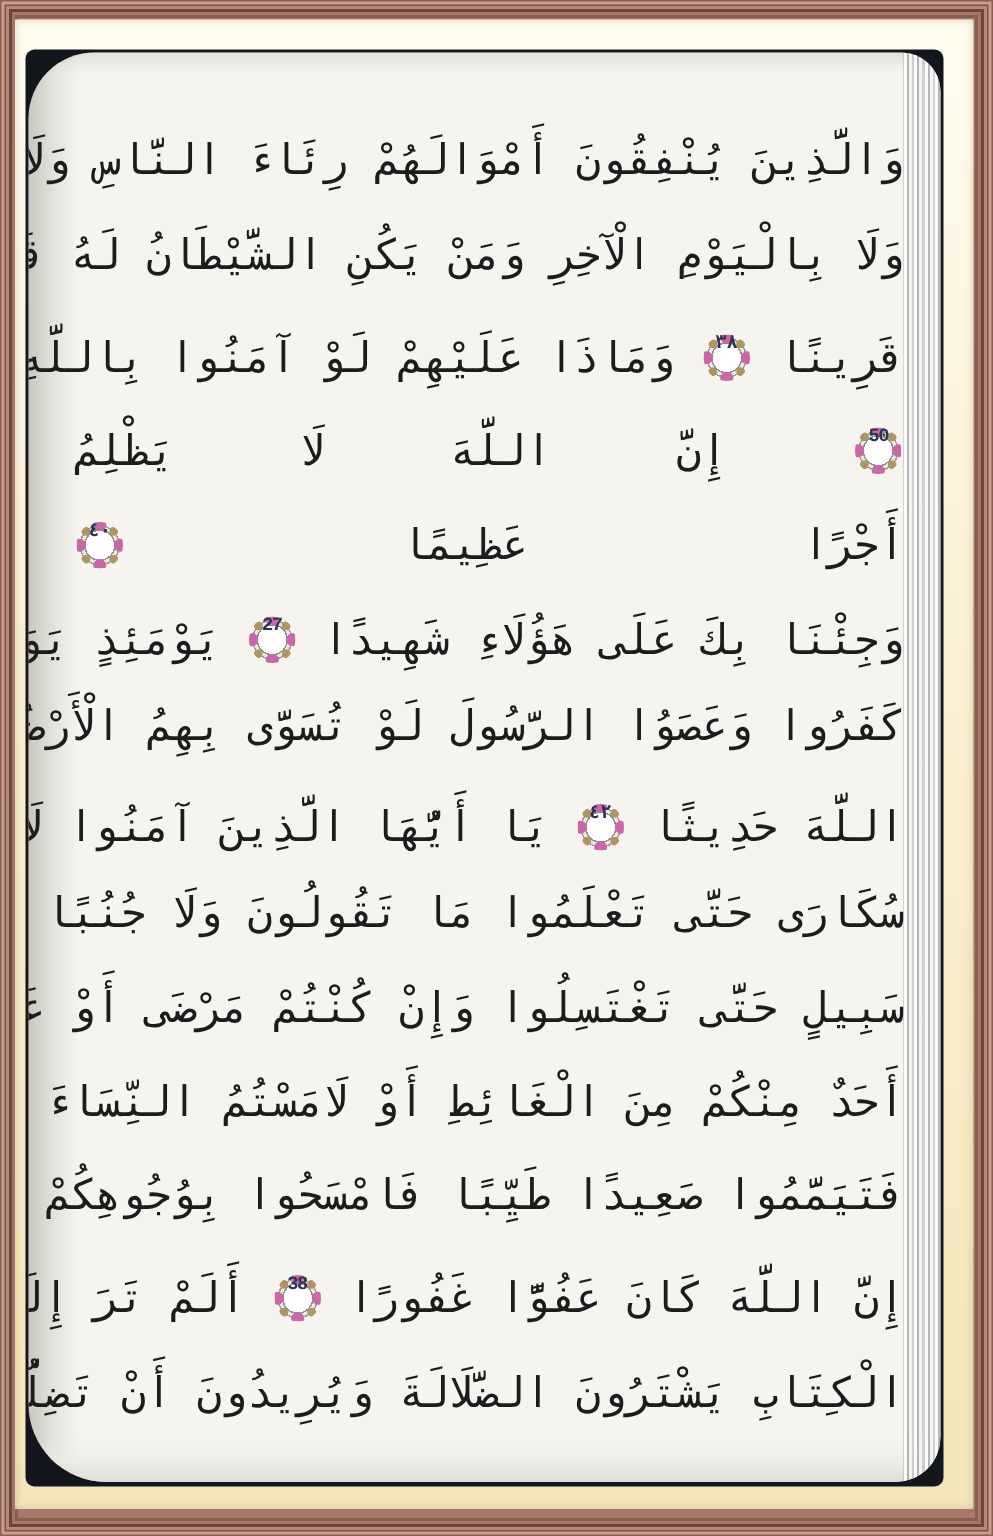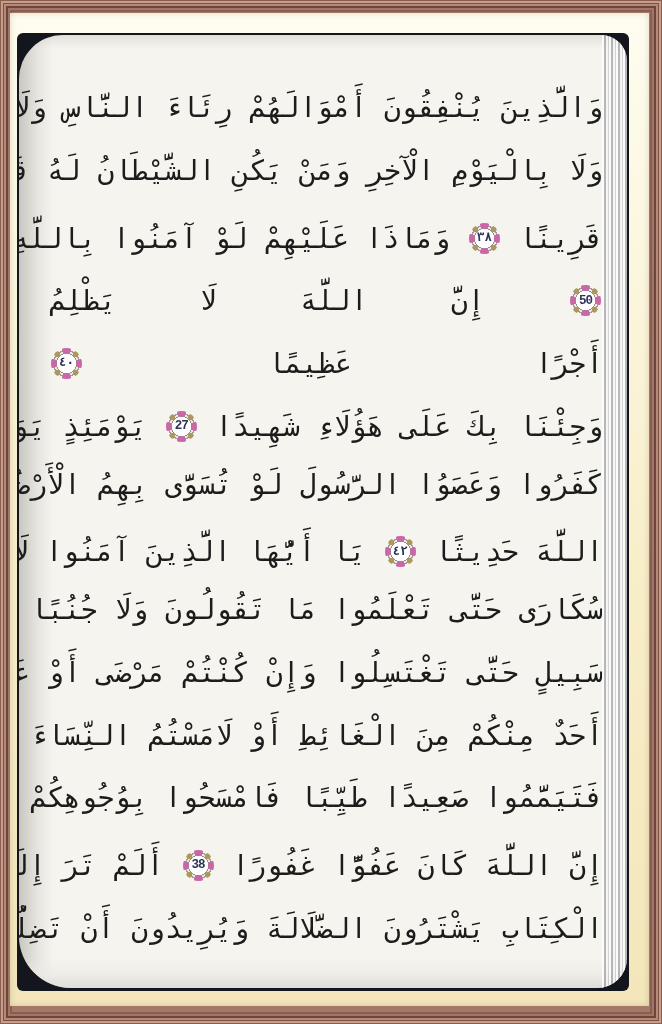--- a/index.html
+++ b/index.html
@@ -77,21 +77,21 @@
   .line{
     height:57px;line-height:57px;
     font-size:28px;color:var(--ink,#1c1c1c);
     text-align:justify;text-align-last:justify;
     white-space:nowrap;overflow:visible;
     font-weight:400;
   }
   .line .txt{letter-spacing:0;}
   
   .ayah-marker{
-    display:inline-flex;align-items:center;justify-content:center;
+    display:inline-flex;align-items:flex-start;justify-content:center;
     width:31px;height:31px;border-radius:50%;
     vertical-align:middle;margin:18px 2px;position:relative;top:-2px;
     background:
       radial-gradient(circle at 50% 6%,  var(--marker_pink,#cb67a7) 0 4px, rgba(0,0,0,0) 4.6px),
       radial-gradient(circle at 50% 94%, var(--marker_pink,#cb67a7) 0 4px, rgba(0,0,0,0) 4.6px),
       radial-gradient(circle at 6% 50%,  var(--marker_pink,#cb67a7) 0 4px, rgba(0,0,0,0) 4.6px),
       radial-gradient(circle at 94% 50%, var(--marker_pink,#cb67a7) 0 4px, rgba(0,0,0,0) 4.6px),
       radial-gradient(circle at 20% 20%, var(--marker_gold,#ae9661) 0 2.6px, rgba(0,0,0,0) 3.2px),
       radial-gradient(circle at 80% 20%, var(--marker_gold,#ae9661) 0 2.6px, rgba(0,0,0,0) 3.2px),
       radial-gradient(circle at 20% 80%, var(--marker_gold,#ae9661) 0 2.6px, rgba(0,0,0,0) 3.2px),

